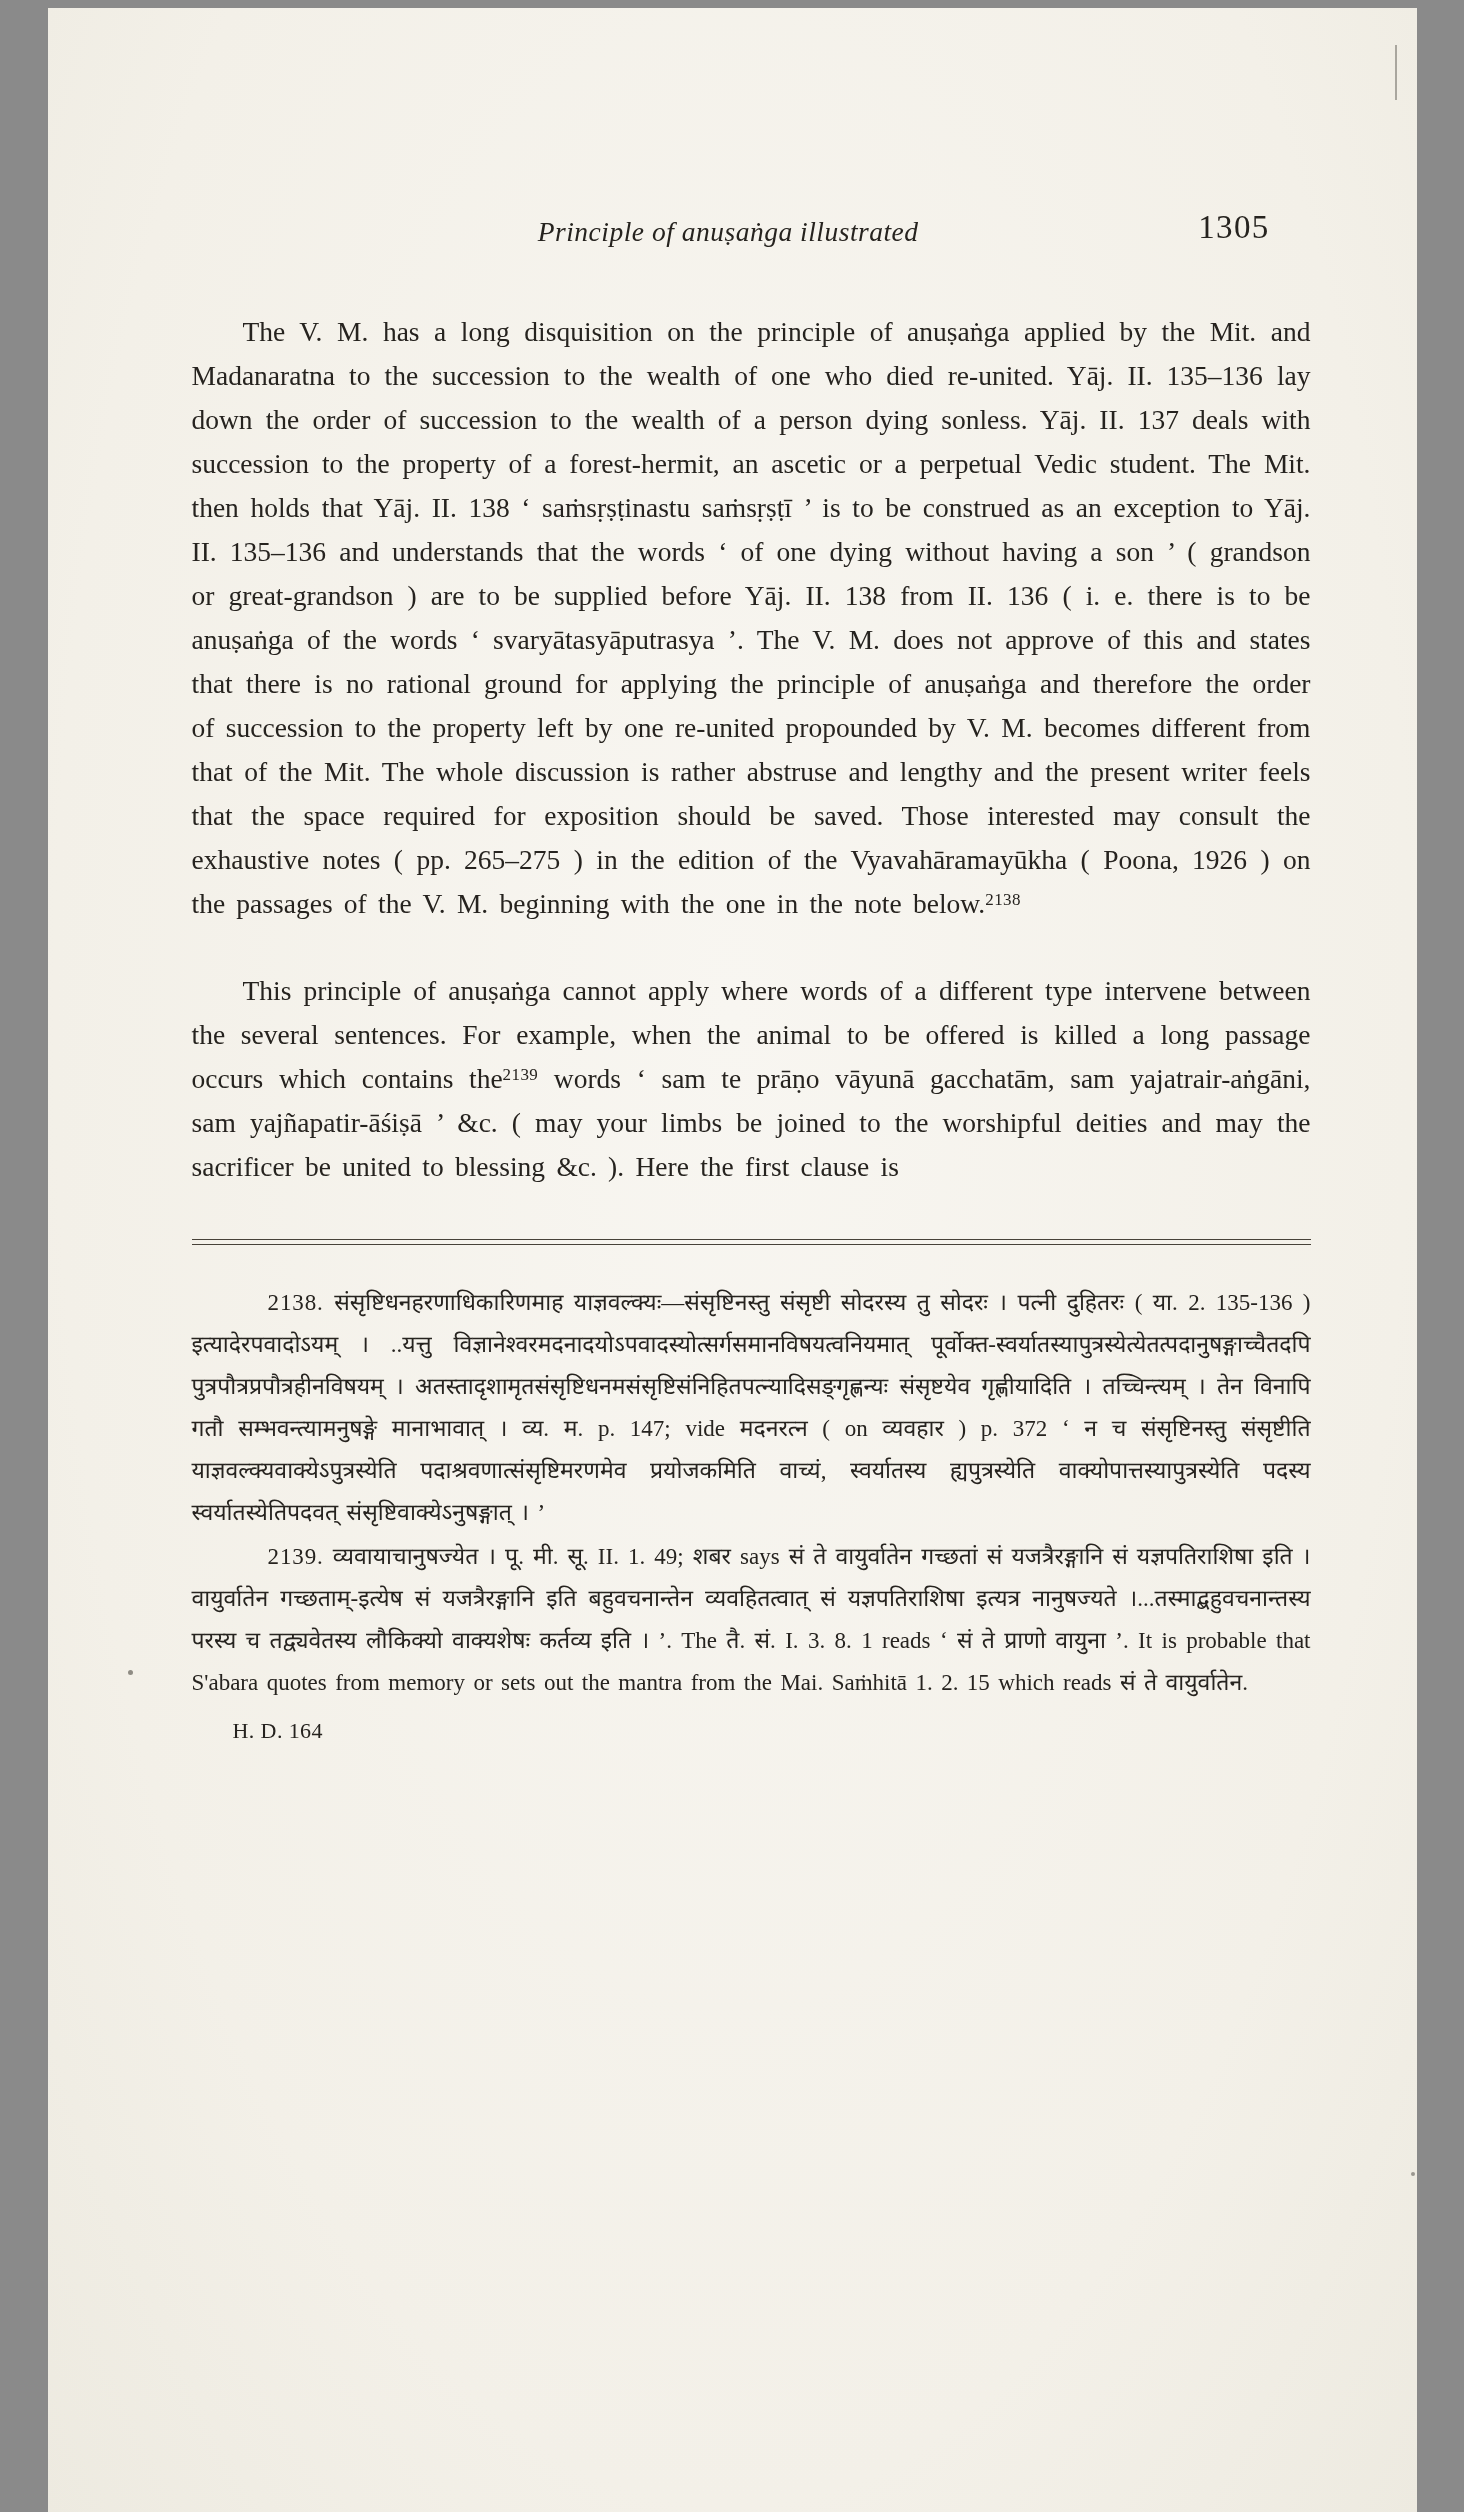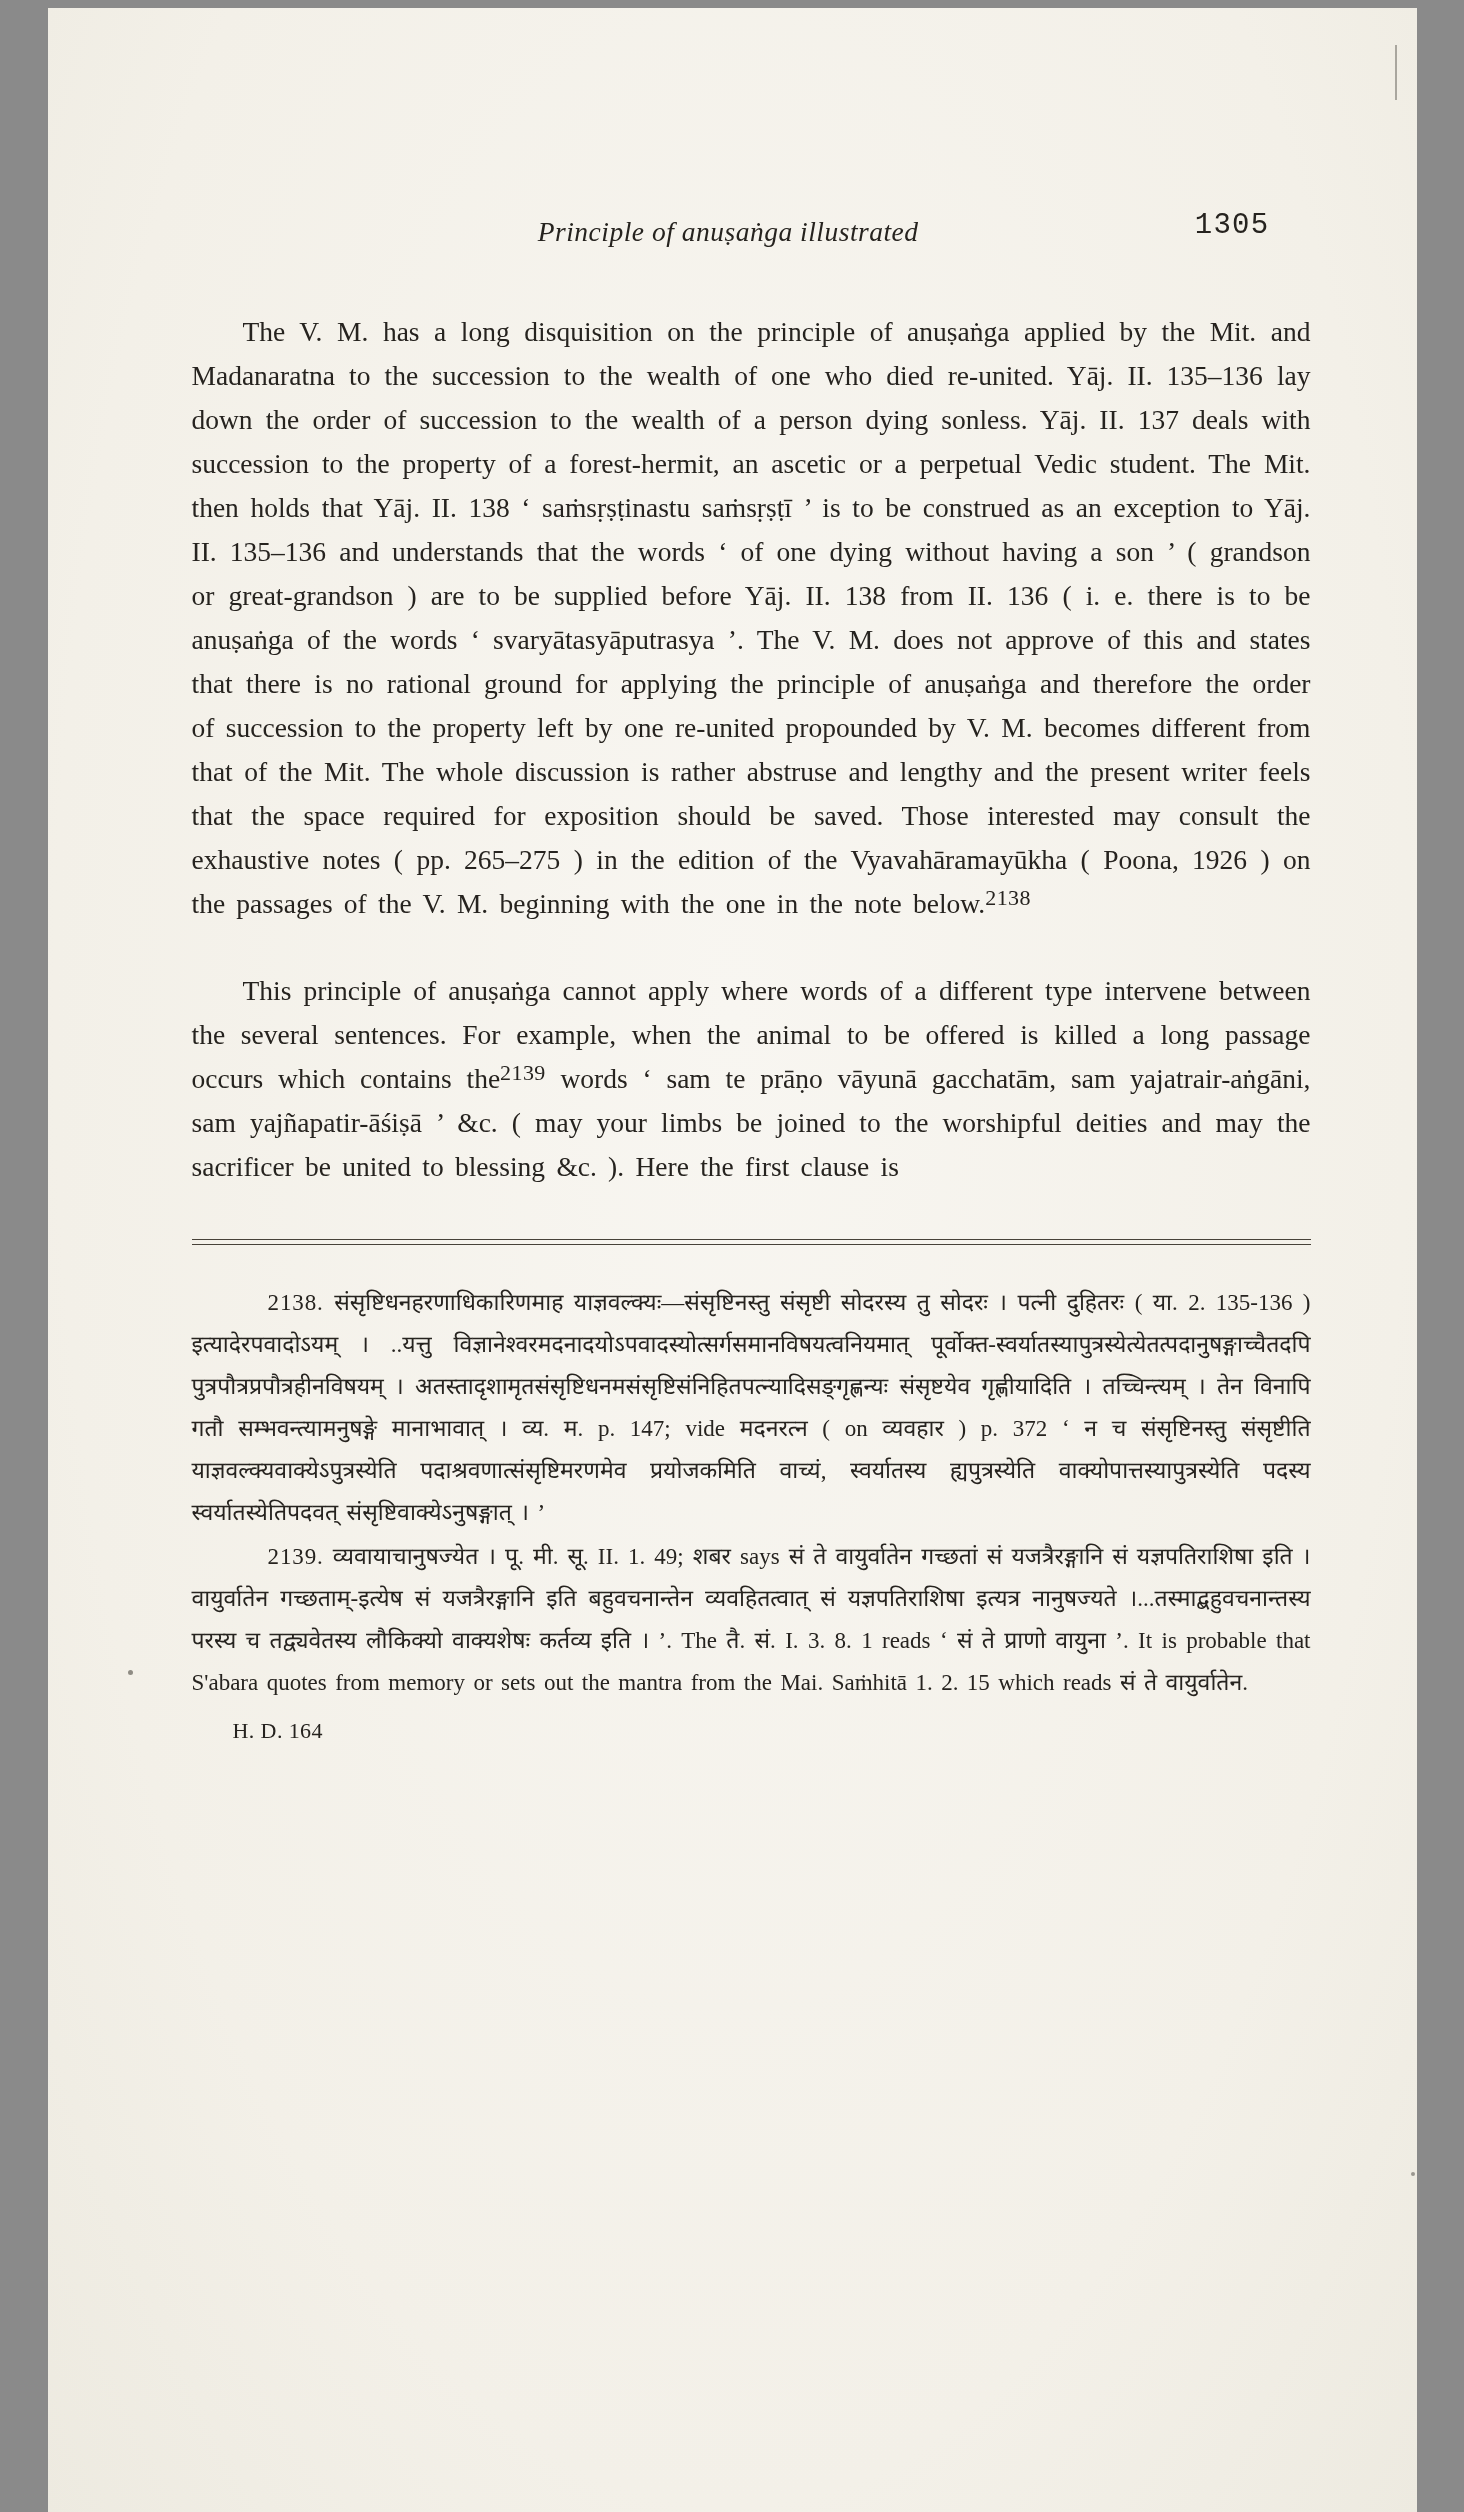--- a/index.html
+++ b/index.html
@@ -28,36 +28,35 @@
     transform: translateX(-56%);
     font-style: italic;
     font-size: 27.5px;
     letter-spacing: 0.5px;
     white-space: nowrap;
   }
   .page-number {
     position: absolute;
     right: 41px;
     top: -5.3px;
-    font-size: 29px;
+    font-size: 33px;
     letter-spacing: 1.3px;
-    font-family: Liberation Mono, monospace;
   }
   .body-para {
     margin: 0;
     font-size: 27.5px;
     line-height: 44px;
     text-align: justify;
     text-indent: 51px;
     word-spacing: 4.4px;
   }
   .body-para.first { margin-top: 32px; }
   .body-para + .body-para { margin-top: 43px; }
   .fn-ref {
-    font-size: 22px;
+    font-size: 17px;
     line-height: 0;
     vertical-align: 8px;
     letter-spacing: 0.4px;
     word-spacing: 0;
   }
   .footnote-rule {
     margin-top: 50px;
     width: 100%;
     height: 4.4px;
     border-top: 1.8px solid #474239;

